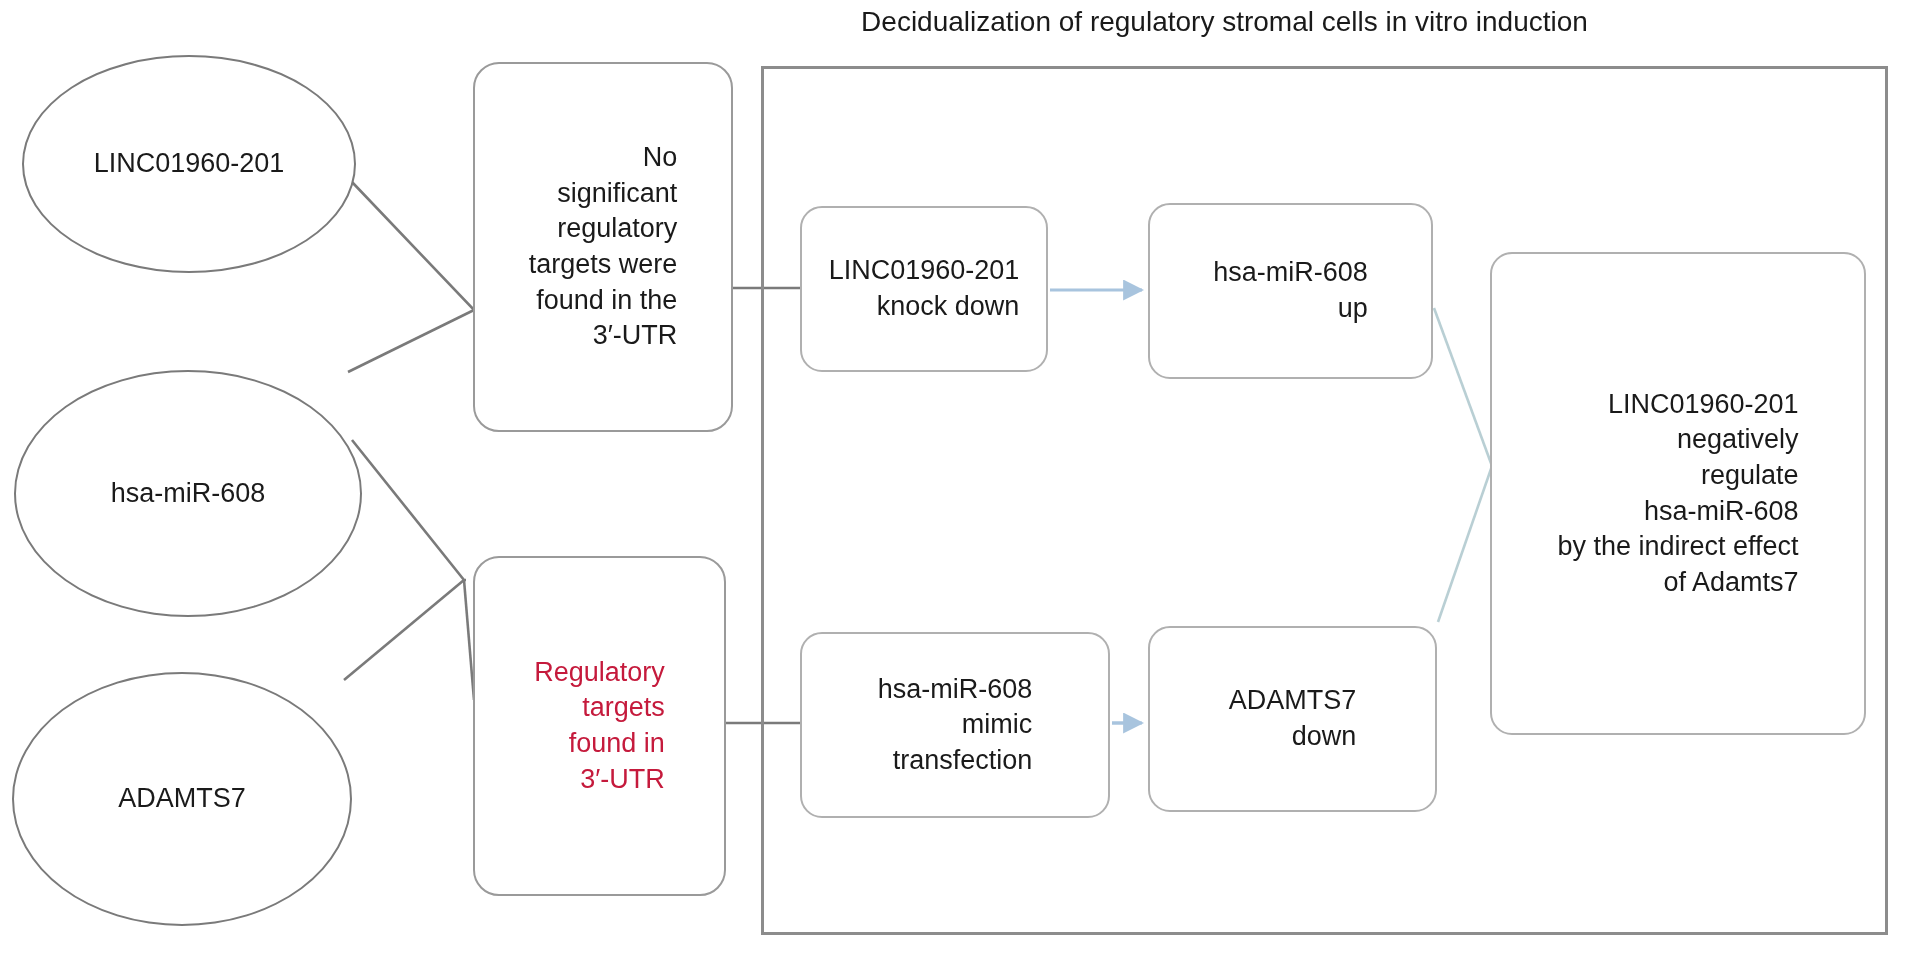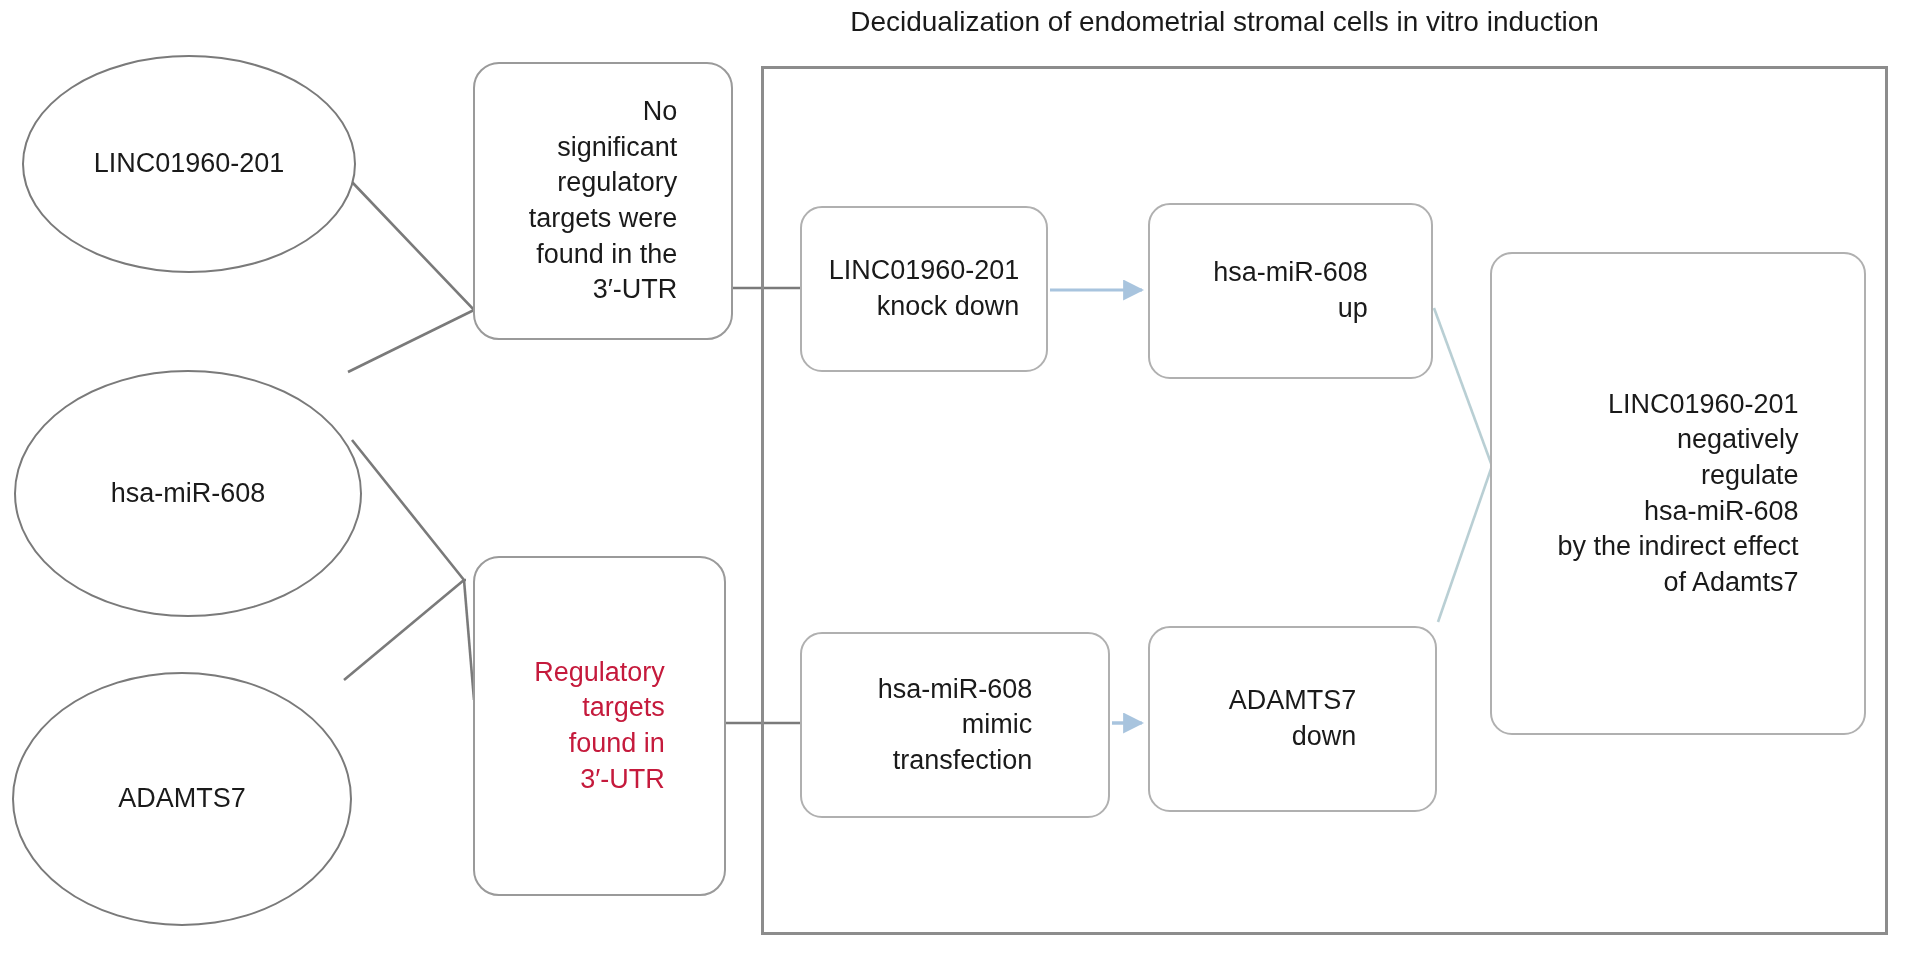--- a/index.html
+++ b/index.html
@@ -67,35 +67,35 @@
     <line x1="1050" y1="290" x2="1142" y2="290" stroke="#a8c4de" stroke-width="3" marker-end="url(#arrow-blue)"></line>
     <line x1="1112" y1="723" x2="1142" y2="723" stroke="#a8c4de" stroke-width="3" marker-end="url(#arrow-blue)"></line>
     <line x1="1112" y1="723" x2="1140" y2="723" stroke="#a8c4de" stroke-width="3"></line>
 
     
     <path d="M 1434 308 L 1492 466" fill="none" stroke="#b9cfd4" stroke-width="2.6"></path>
     <path d="M 1438 622 L 1492 466" fill="none" stroke="#b9cfd4" stroke-width="2.6"></path>
   </svg>
 
   <div id="container-box" style="left:761px;top:66px;width:1127px;height:869px;"></div>
-  <div id="container-title" style="left:661px;top:6px;width:1127px;">Decidualization of endometrial stromal cells in vitro induction</div>
+  <div id="container-title" style="left:661px;top:6px;width:1127px;">Decidualization of regulatory stromal cells in vitro induction</div>
 
   <div class="node ellipse" style="left:22px;top:55px;width:334px;height:218px;">
     <span class="node-text">LINC01960-201</span>
   </div>
 
   <div class="node ellipse" style="left:14px;top:370px;width:348px;height:247px;">
     <span class="node-text">hsa-miR-608</span>
   </div>
 
   <div class="node ellipse" style="left:12px;top:672px;width:340px;height:254px;">
     <span class="node-text">ADAMTS7</span>
   </div>
 
-  <div class="node rrect" style="left:473px;top:62px;width:260px;height:278px;">
+  <div class="node rrect" style="left:473px;top:62px;width:260px;height:370px;">
     <span class="node-text">No
 significant
 regulatory
 targets were
 found in the
 3′-UTR</span>
   </div>
 
   <div class="node rrect red-text" style="left:473px;top:556px;width:253px;height:340px;">
     <span class="node-text">Regulatory

